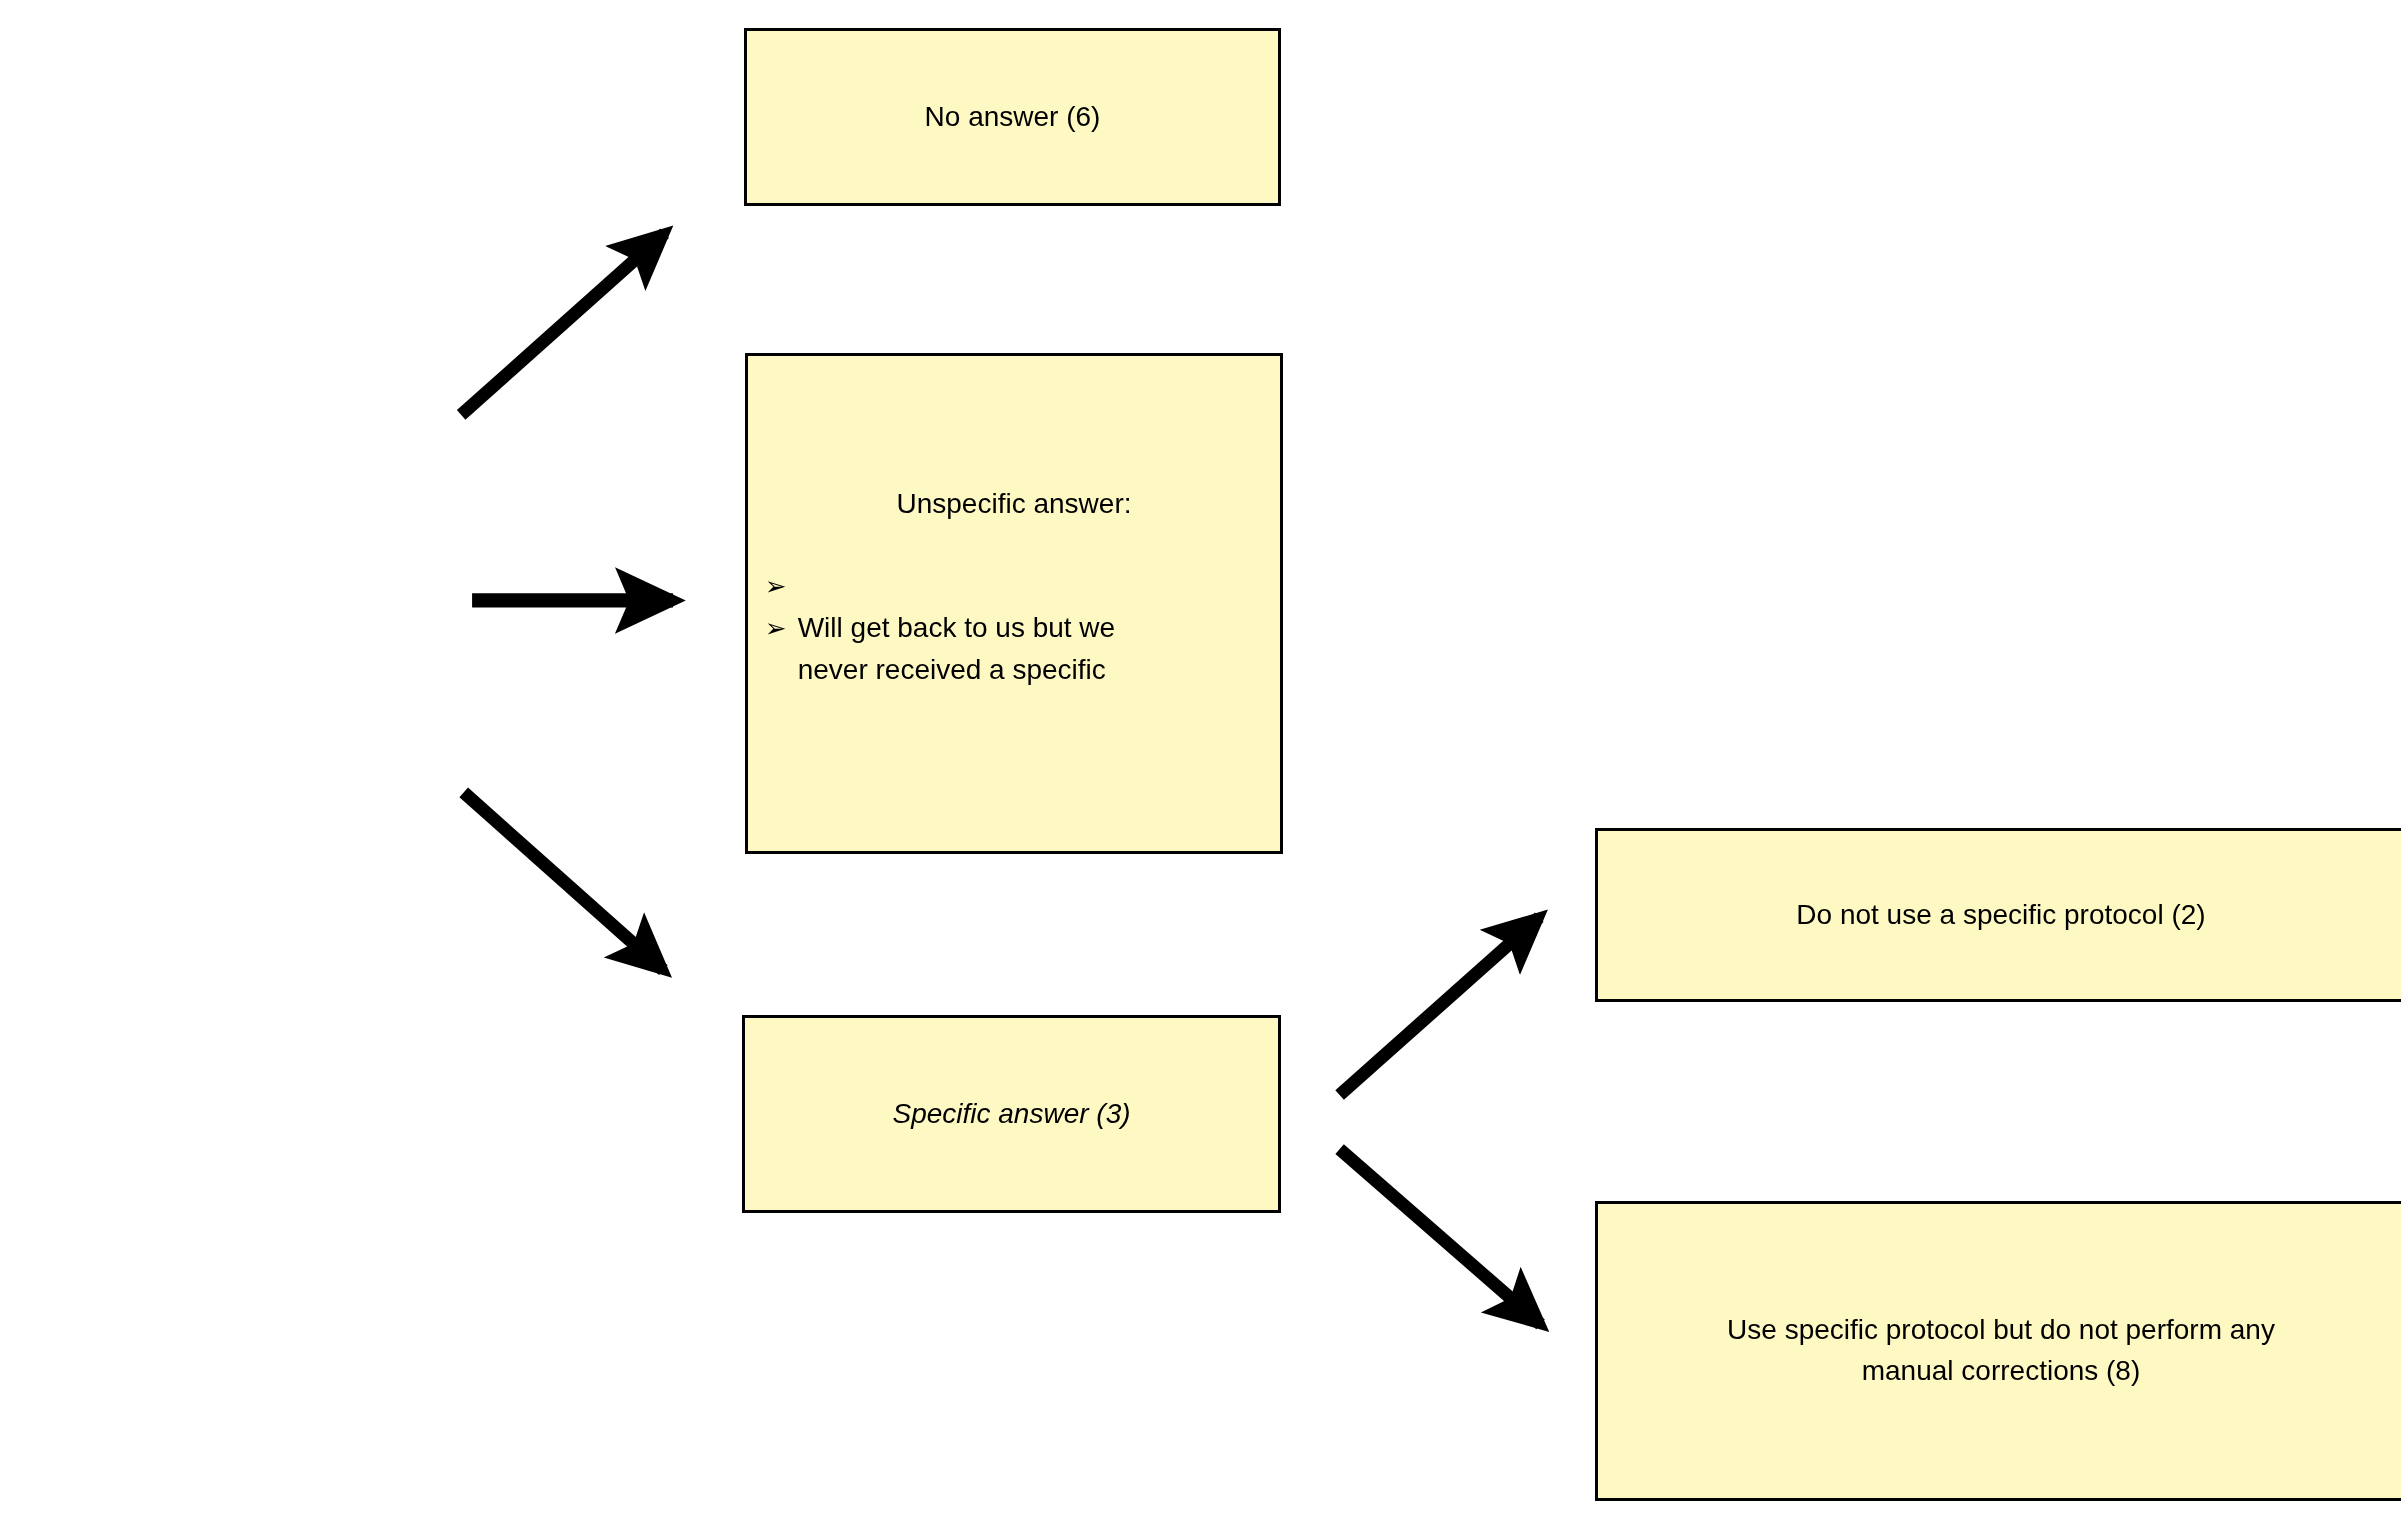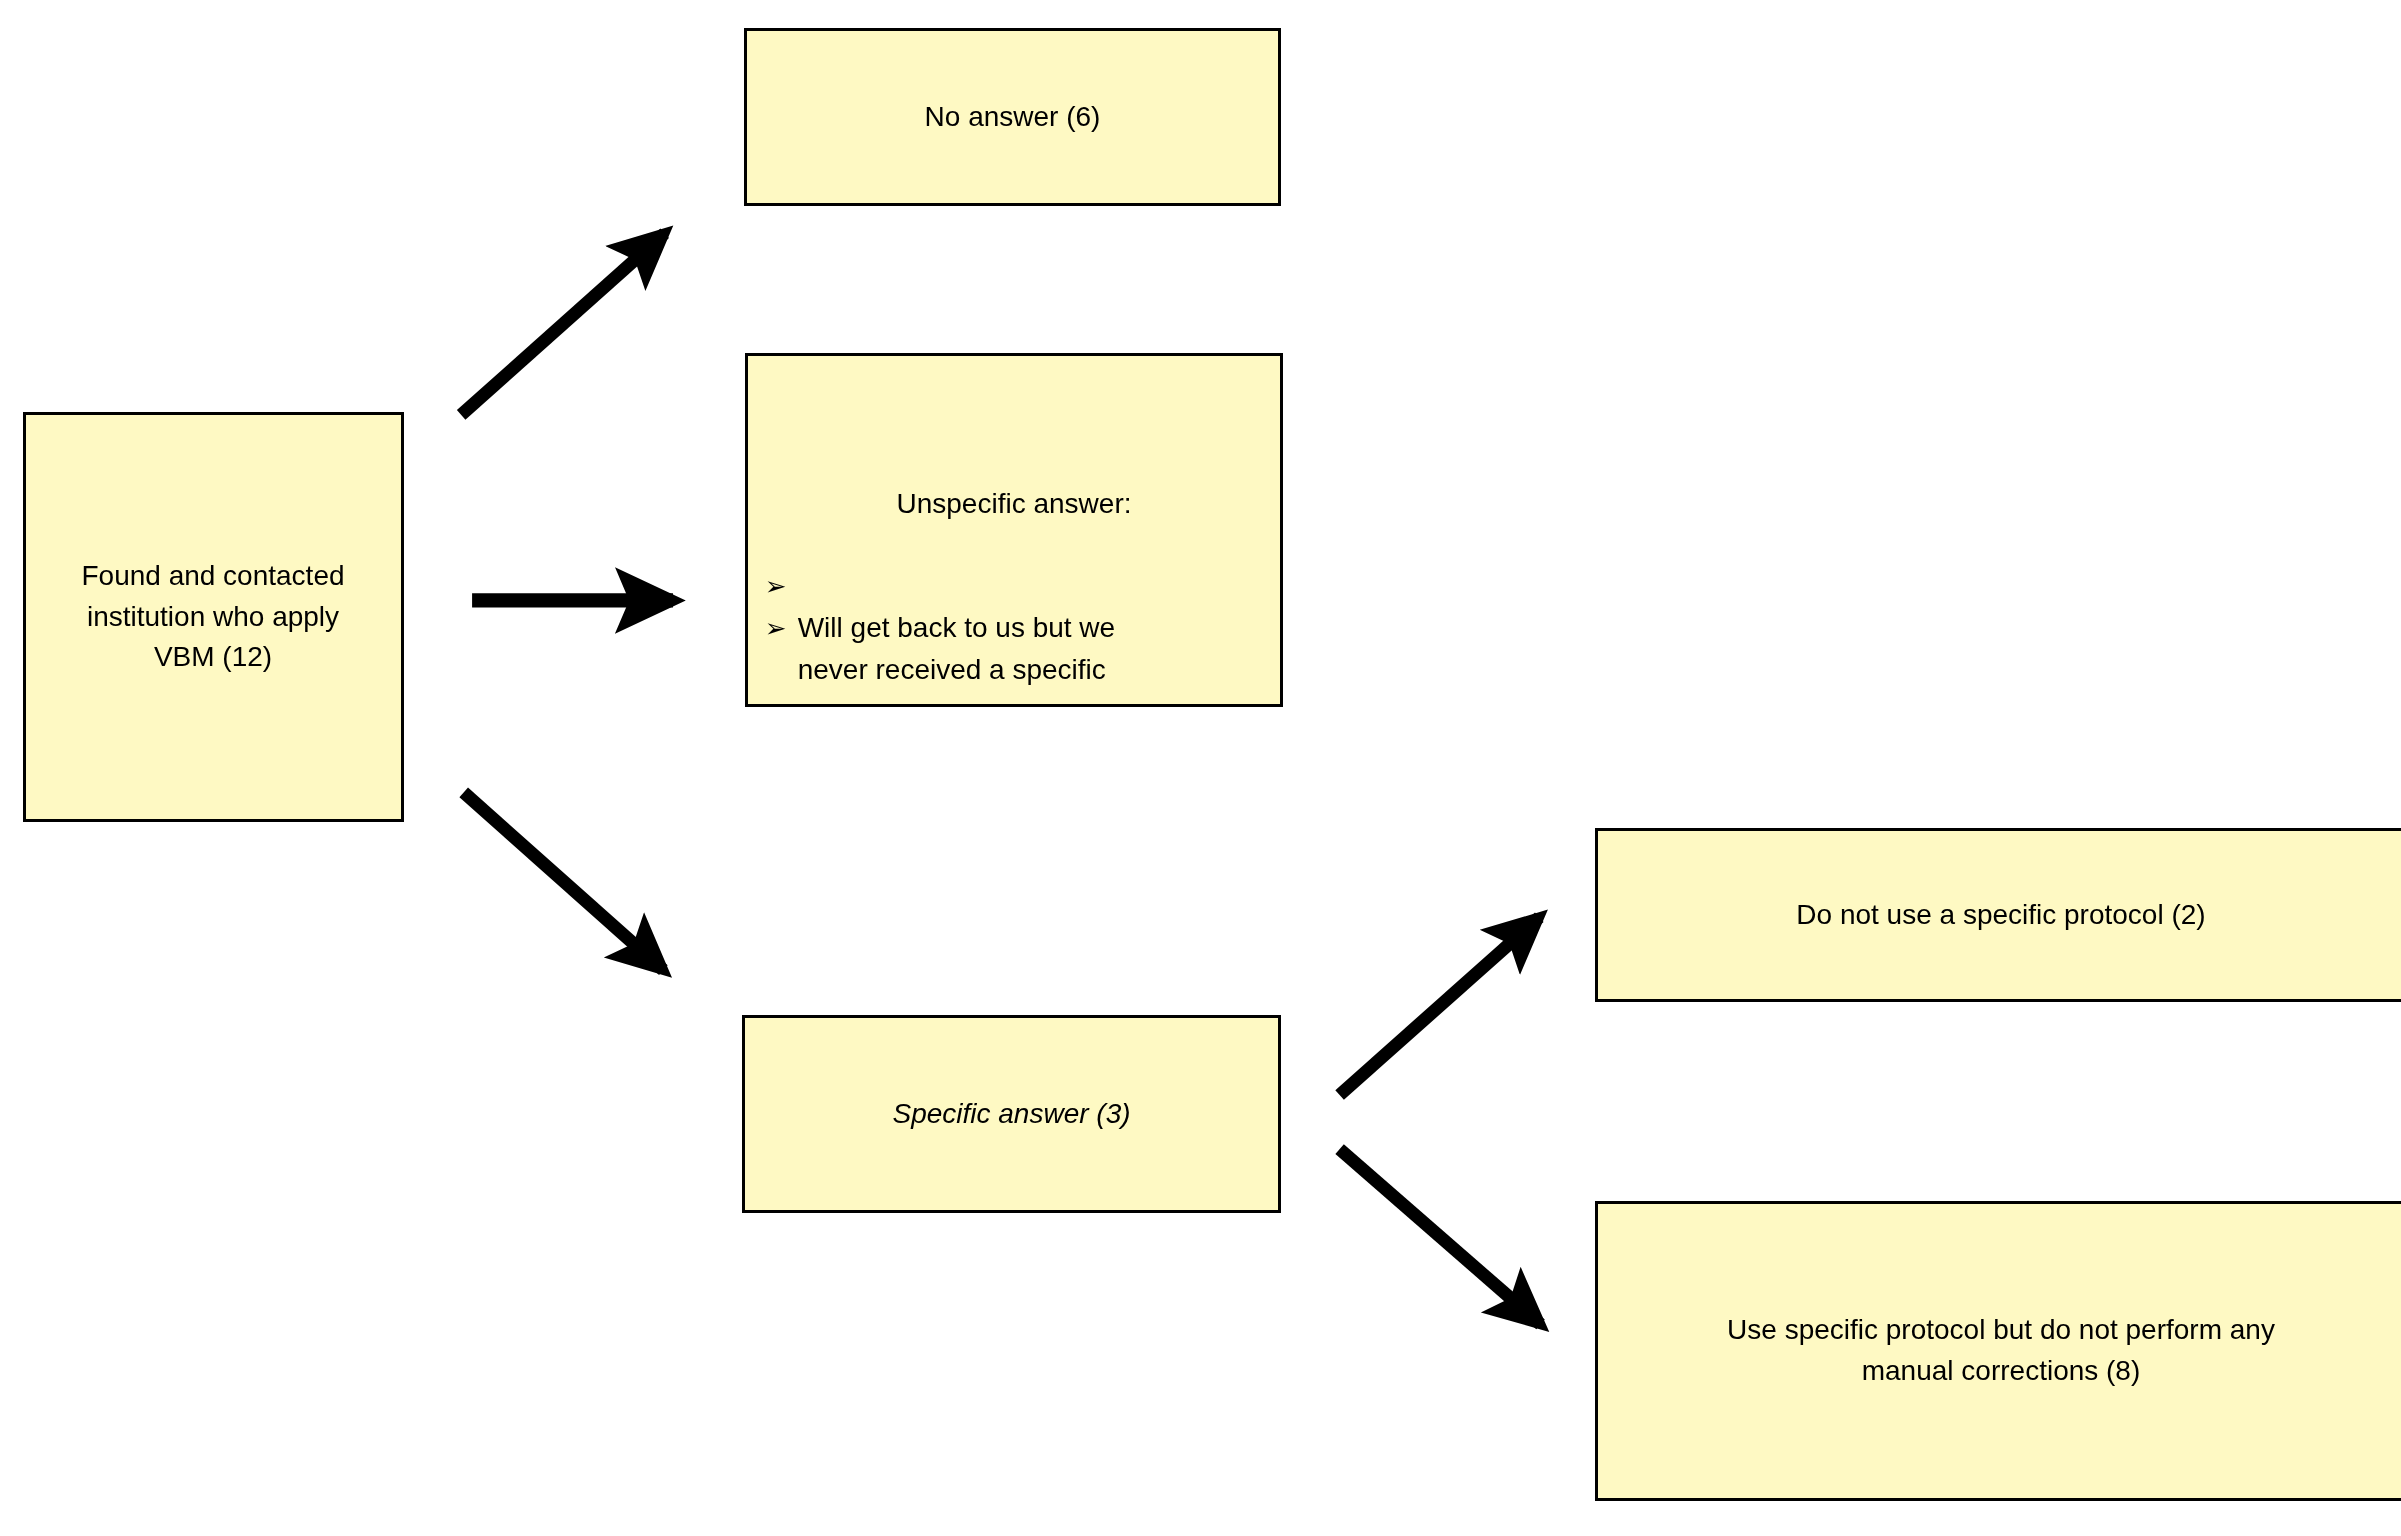--- a/index.html
+++ b/index.html
@@ -32,21 +32,21 @@
     font-size: 28px;
     line-height: 1.45;
     text-align: center;
     padding: 6.4px 15.5px;
   }
   .node .line { display: block; white-space: nowrap; }
 
   
   #node-root        { left: 22.5px;   top: 412px;  width: 381px;  height: 410px; }
   #node-no-answer   { left: 744px; top: 28px;   width: 537px;  height: 178px; }
-  #node-unspecific  { left: 745px; top: 353px;  width: 538px;  height: 354px;
+  #node-unspecific  { left: 745px; top: 353px;  width: 538px;  height: 501px;
                       align-items: stretch; justify-content: flex-start; padding: 0; }
   #node-specific    { left: 742px; top: 1015px; width: 539px;  height: 198px; font-style: italic; }
   #node-no-protocol { left: 1595px; top: 828px; width: 812px; height: 174px;
                       border-right-width: 3.9px; }
   #node-use-protocol{ left: 1595px; top: 1201px; width: 812px; height: 300px; }
 
   
   .unspec-title {
     margin-top: 128px;
     text-align: center;
@@ -101,25 +101,20 @@
 
     <line x1="733" y1="932" x2="1045" y2="932" stroke="#000000" stroke-width="22" marker-end="url(#ah)"></line>
 
     <line x1="720" y1="1230" x2="1030" y2="1506" stroke="#000000" stroke-width="20" marker-end="url(#ah)"></line>
 
     <line x1="2080" y1="1700" x2="2390" y2="1424" stroke="#000000" stroke-width="20" marker-end="url(#ah)"></line>
 
     <line x1="2080" y1="1784" x2="2392" y2="2056" stroke="#000000" stroke-width="20" marker-end="url(#ah)"></line>
   </svg>
 
-  <div class="node" id="node-root">
-    <span class="line">Found and contacted</span>
-    <span class="line">institution who apply</span>
-    <span class="line">VBM (12)</span>
-  </div>
 
   <div class="node" id="node-no-answer">
     <span class="line">No answer (6)</span>
   </div>
 
   <div class="node" id="node-unspecific">
     <div class="unspec-title">Unspecific answer:</div>
     <ul class="unspec-list">
       <li>
         <span class="unspec-bullet">➢</span>

